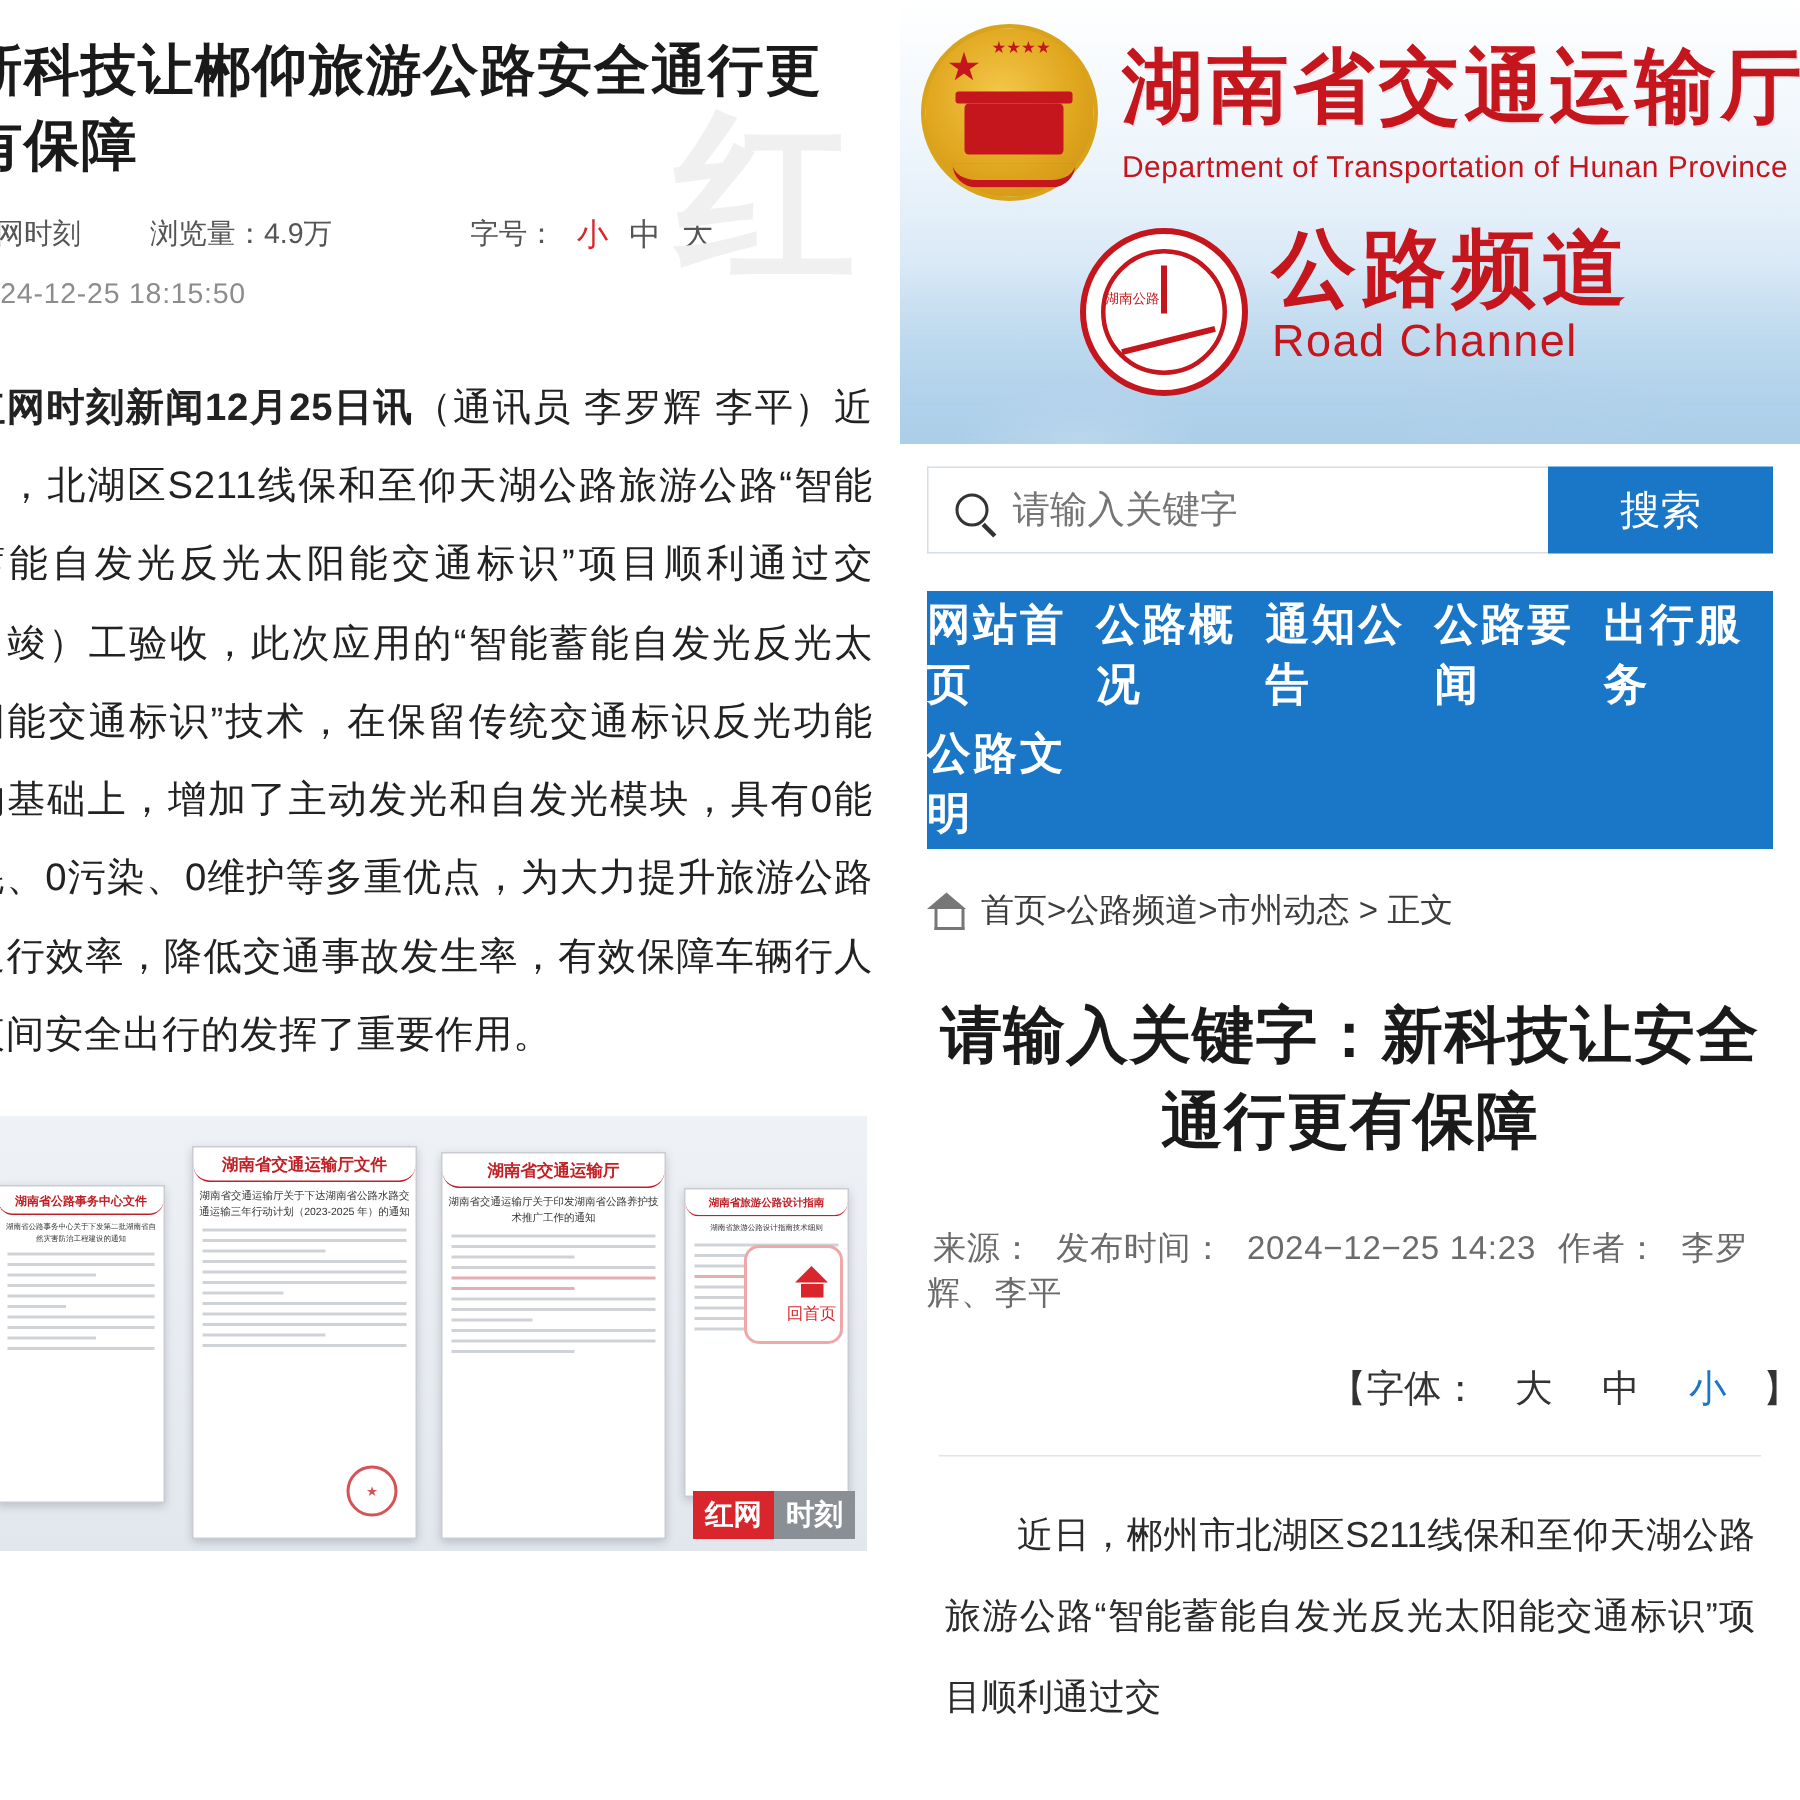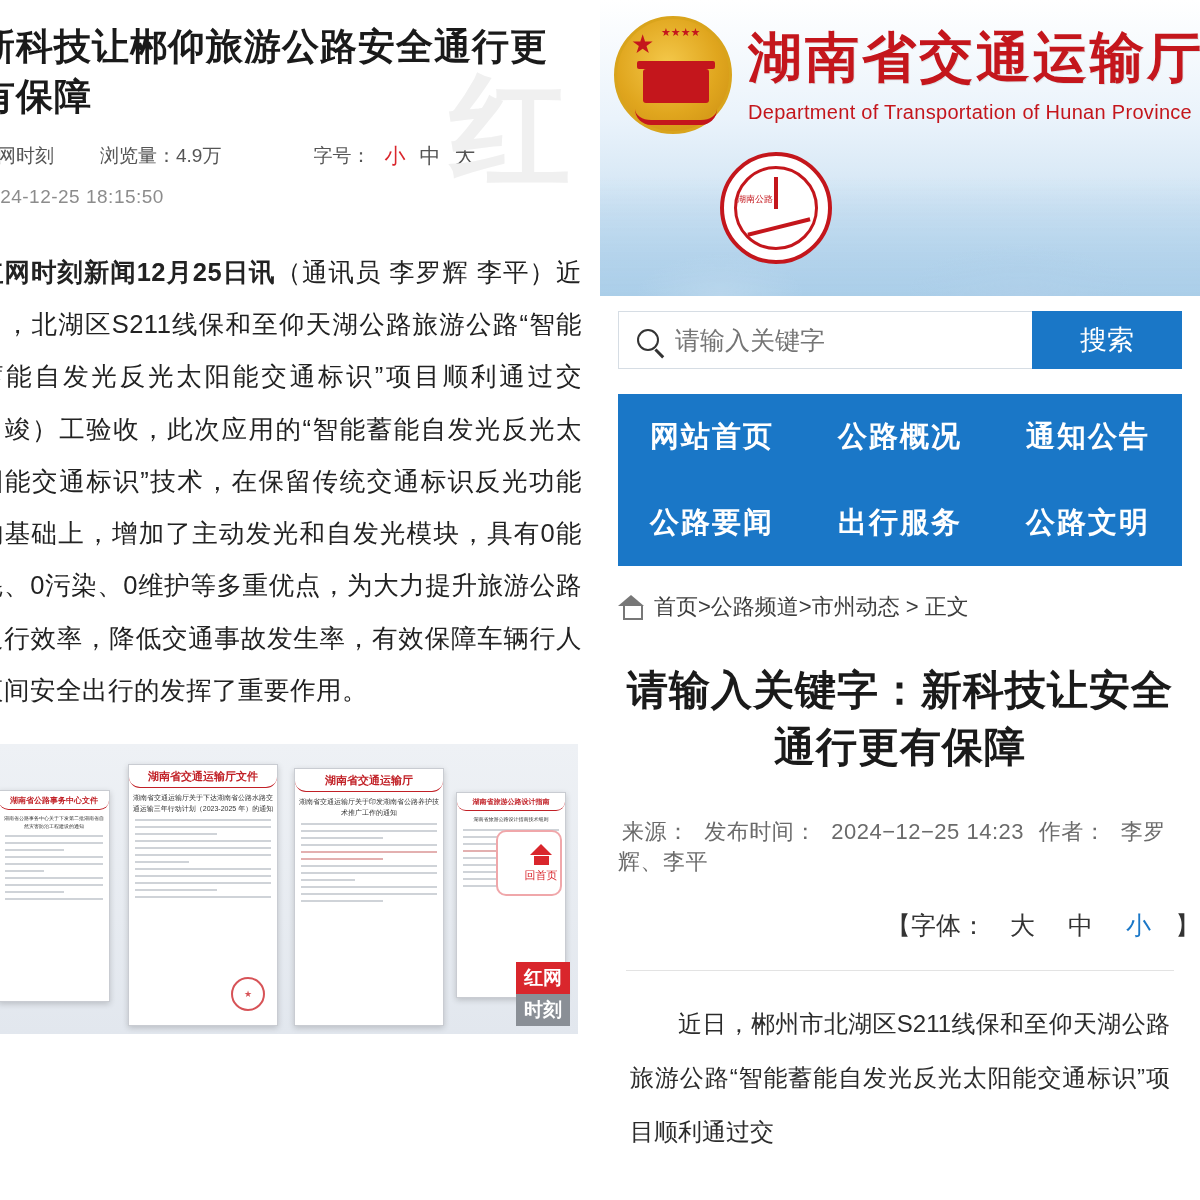--- a/index.html
+++ b/index.html
@@ -150,21 +150,20 @@
   .doc4 .doc-head { font-size: 7px; }
   .doc1 .doc-sub, .doc4 .doc-sub { font-size: 5px; line-height: 1.5; }
   .doc2 .doc-sub, .doc3 .doc-sub { font-size: 7px; line-height: 1.5; }
   .hw-badge {
     position: absolute;
     right: 8px; bottom: 8px;
     display: flex;
     font-size: 19px;
     font-weight: bold;
     color: #fff;
-    flex-direction: column;
   }
   .hw-badge .a { background: #d9262c; padding: 3px 8px; }
   .hw-badge .b { background: #8a8f96; padding: 3px 8px; }
   .back-top {
     position: absolute;
     right: 16px;
     top: 86px;
     width: 66px; height: 66px;
     border: 2px solid #f0a7aa;
     border-radius: 10px;
@@ -395,21 +394,21 @@
     font-size: 27px;
     border: none;
     cursor: pointer;
     font-family: "Liberation Sans", sans-serif;
   }
 
   .navgrid {
     margin: 22px 18px 0 18px;
     background: #1a77c7;
     display: grid;
-    grid-template-columns: repeat(3, 1fr);
+    grid-template-columns: repeat(5, 1fr);
     grid-template-rows: 86px 86px;
     align-items: center;
     justify-items: center;
   }
   .navgrid a {
     color: #fff;
     font-size: 29px;
     letter-spacing: 2px;
     text-decoration: none;
     font-weight: bold;
@@ -616,20 +615,24 @@
       </div>
       <div class="hero-title">
         <div class="cn">湖南省交通运输厅</div>
         <div class="en">Department of Transportation of Hunan Province</div>
       </div>
       <div class="channel-badge">
         <div class="inner">
           <span class="tiny">湖南公路</span>
         </div>
       </div>
+      <div class="channel-text">
+        <div class="cn">公路频道</div>
+        <div class="en">Road Channel</div>
+      </div>
     </div>
 
     <div class="search-bar">
       <div class="search-box">
         <span class="search-icon"></span>
         <input class="search-input" type="text" placeholder="请输入关键字" style="">
       </div>
       <button class="search-btn">搜索</button>
     </div>
 

